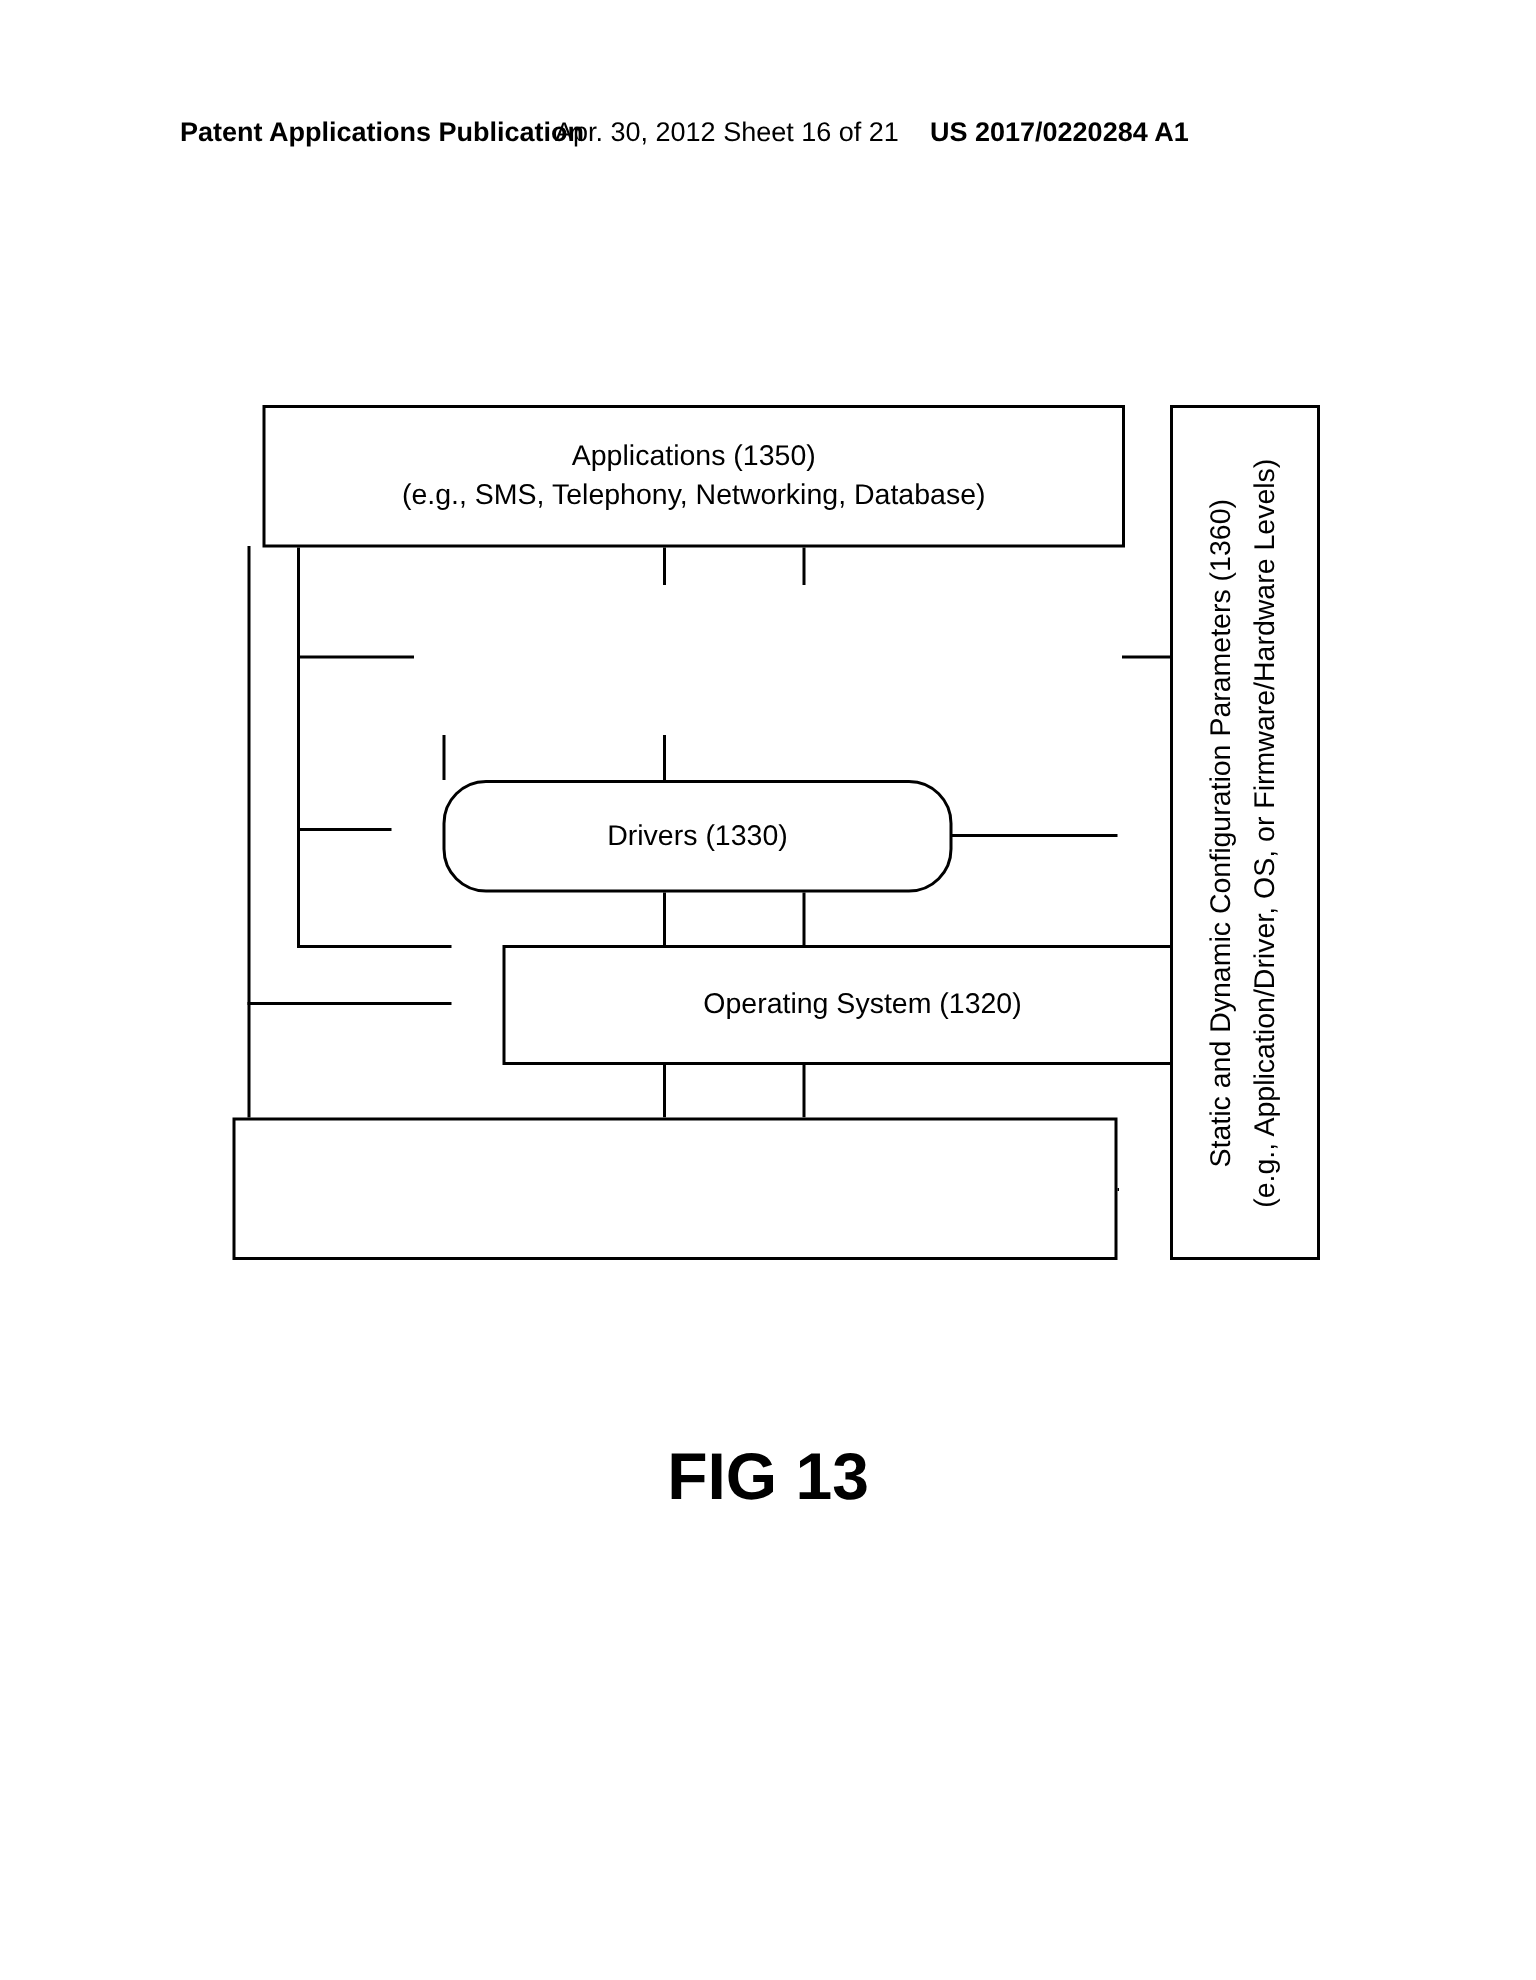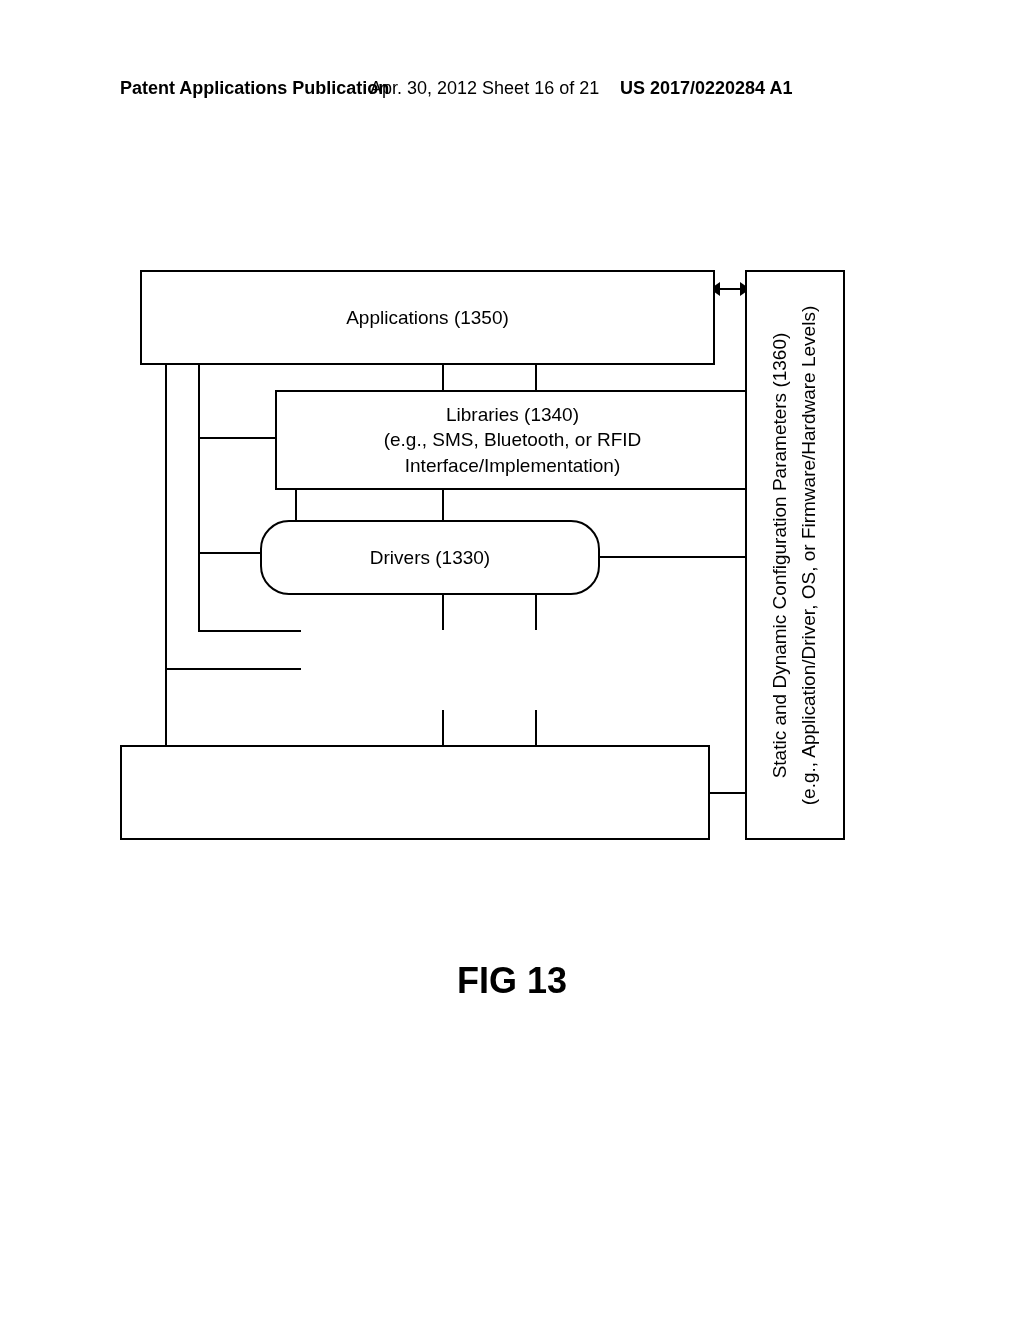--- a/index.html
+++ b/index.html
@@ -35,20 +35,21 @@
     border: 2.5px solid #000;
     background: #fff;
     text-align: center;
     display: flex;
     flex-direction: column;
     justify-content: center;
     align-items: center;
     font-size: 19px;
     line-height: 1.35;
     padding: 6px 10px;
+    margin-left: 35px;
   }
   .box .title { white-space: pre-line; }
   .box .sub   { white-space: pre-line; }
 
   
   .b-app  { left: 20px;  top: 0;    width: 575px; height: 95px; }
   .b-lib  { left: 155px; top: 120px;width: 475px; height: 100px;}
   .b-drv  { left: 140px; top: 250px;width: 340px; height: 75px; border-radius: 29px; }
   .b-os   { left: 180px; top: 360px;width: 480px; height: 80px; }
   .b-hw   { left: 0;     top: 475px;width: 590px; height: 95px; }
@@ -106,21 +107,21 @@
   .l18 { left: 45px; top: 398px; width: 136px; height: 2px; }
   
   .l19 { left: 78px; top: 167px; width: 78px; height: 2px; }
 
   .fig-label {
     position: absolute;
     top: 960px;
     left: 0;
     width: 100%;
     text-align: center;
-    font-size: 36px;
+    font-size: 44px;
     font-weight: bold;
   }
 </style>
 </head>
 <body>
 
 <div class="header">
   <span class="header-left">Patent Applications Publication</span>
   <span class="header-mid">Apr. 30, 2012  Sheet 16 of 21</span>
   <span class="header-right">US 2017/0220284 A1</span>
@@ -144,32 +145,31 @@
   <div class="line l12"></div>
   <div class="line l13"></div>
   <div class="line l14"></div>
   <div class="line l16"></div>
   <div class="line l17"></div>
   <div class="line l18"></div>
   <div class="line l19"></div>
 
   <div class="box b-app">
     <div class="title">Applications (1350)</div>
+    <div class="sub">(e.g., SMS, Telephony, Networking, Database)</div>
   </div>
 
-  <div class="box b-lib">
-    <div class="title">Libraries (1340)</div>
-    <div class="sub">(e.g., SMS, Bluetooth, or RFID
-Interface/Implementation)</div>
-  </div>
 
   <div class="box b-drv">
     <div class="title">Drivers (1330)</div>
   </div>
 
+  <div class="box b-os">
+    <div class="title">Operating System (1320)</div>
+  </div>
 
   <div class="box b-hw">
   </div>
 
   <div class="box b-side">
     <div class="rot">
       <div>Static and Dynamic Configuration Parameters (1360)</div>
       <div>(e.g., Application/Driver, OS, or Firmware/Hardware Levels)</div>
     </div>
   </div>

